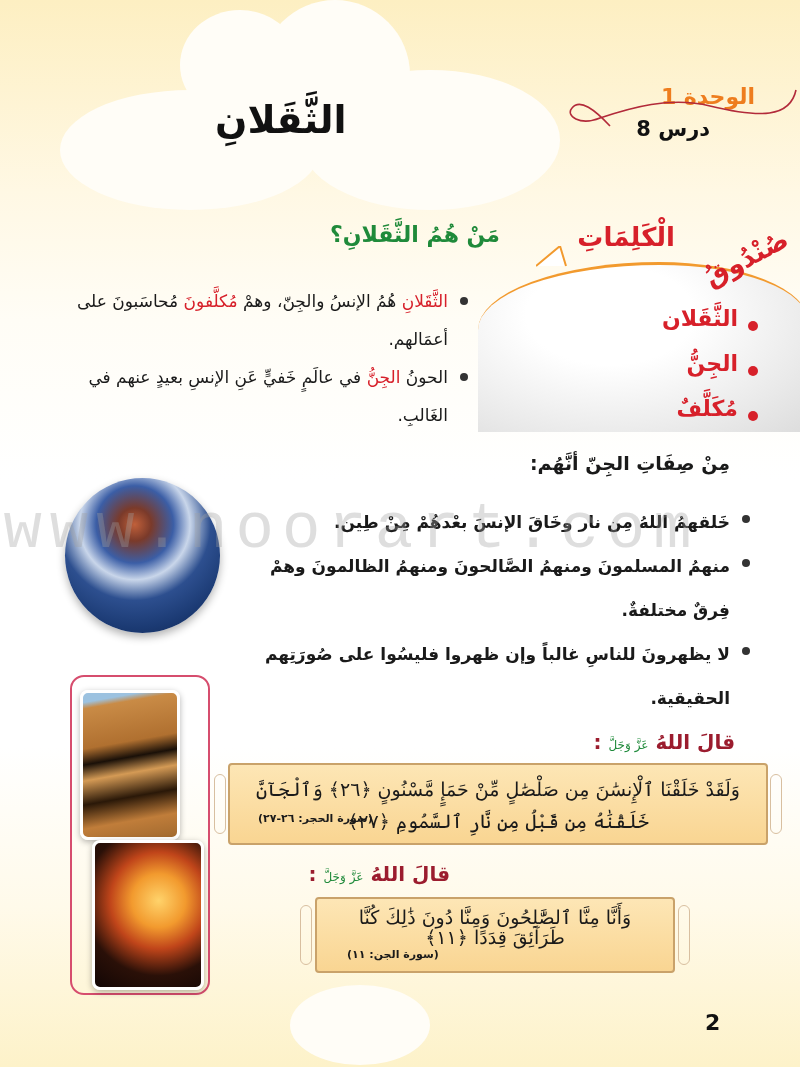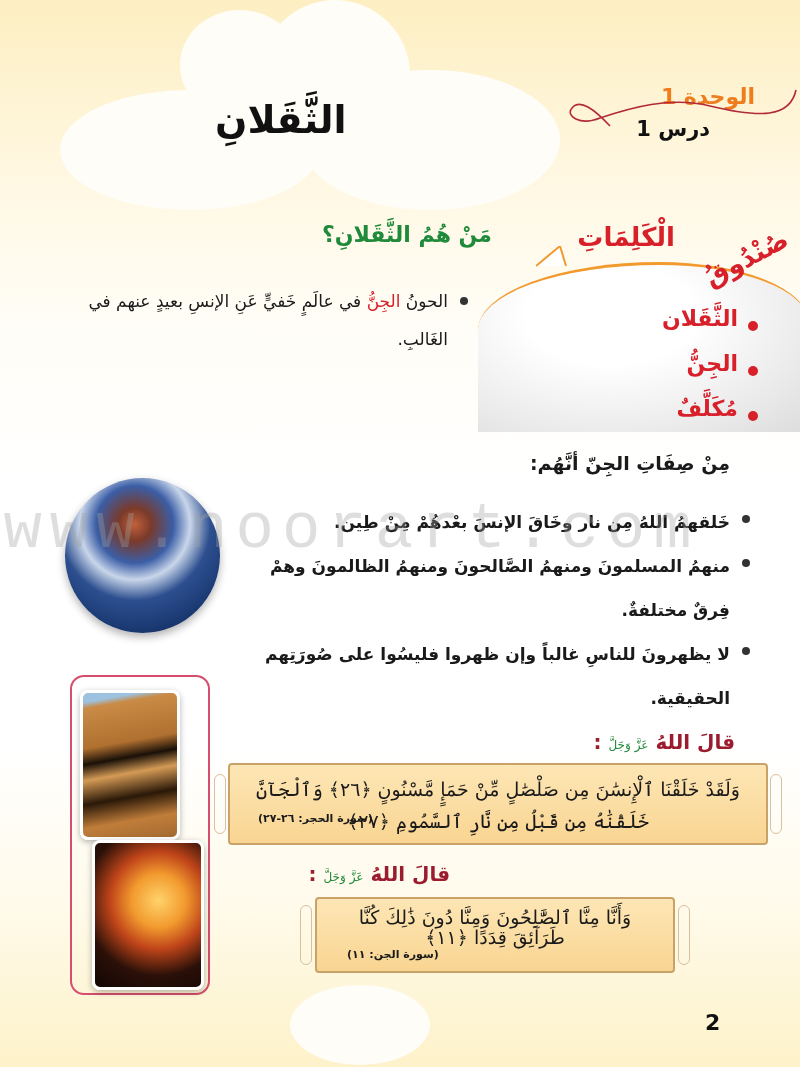--- a/index.html
+++ b/index.html
@@ -28,21 +28,21 @@
       border-top: 3px solid #f29a2e;
       border-radius: 55% 45% 0 0 / 40% 35% 0 0;
     }
     .wordbox-title1 { right: 14px; top: 222px; font-size: 26px; font-weight: bold; color: #d7202a; transform: rotate(-28deg); transform-origin: right center; }
     .wordbox-title2 { right: 125px; top: 222px; font-size: 26px; font-weight: bold; color: #d7202a; }
     .wordbox-list { right: 42px; top: 286px; list-style: none; }
     .wordbox-list li { font-size: 22px; font-weight: bold; color: #d7202a; height: 45px; display: flex; align-items: flex-end; gap: 10px; }
     .wordbox-list li .dot { width: 10px; height: 10px; border-radius: 50%; background: #d7202a; display: inline-block; }
 
     
-    .q-title { right: 308px; top: 222px; font-size: 22px; font-weight: bold; color: #1f8a3a; }
+    .q-title { right: 300px; top: 222px; font-size: 22px; font-weight: bold; color: #1f8a3a; }
     .para { right: 330px; width: 430px; font-size: 17px; line-height: 38px; color: #1a1a1a; }
     .para .red { color: #d7202a; }
     .bullet { position: relative; padding-right: 22px; }
     .bullet::before { content: ""; position: absolute; right: 2px; top: 15px; width: 8px; height: 8px; border-radius: 50%; background: #333; }
 
     
     .traits-title { right: 70px; top: 452px; font-size: 19px; font-weight: bold; }
     .traits { right: 48px; top: 500px; width: 500px; font-size: 17px; line-height: 44px; font-weight: bold; }
 
     
@@ -88,21 +88,21 @@
 <div class="cloud" style="left:180px;top:10px;width:120px;height:110px;"></div>
 <div class="cloud" style="left:260px;top:0px;width:150px;height:150px;"></div>
 <div class="cloud" style="left:60px;top:90px;width:260px;height:120px;"></div>
 <div class="cloud" style="left:300px;top:70px;width:260px;height:140px;"></div>
 <div class="cloud" style="left:290px;top:985px;width:140px;height:80px;"></div>
 
 <div class="abs unit-label">الوحدة 1</div>
 <svg class="abs ribbon" viewBox="0 0 240 40">
   <path d="M236 2 C230 30 200 30 150 18 C110 8 70 20 40 30 C20 38 5 28 12 20 C20 10 35 22 50 38" fill="none" stroke="#b22a3a" stroke-width="1.6"></path>
 </svg>
-<div class="abs lesson-label">درس 1</div>
+<div class="abs lesson-label">درس 8</div>
 <div class="abs page-title">الثَّقَلانِ</div>
 
 <div class="abs wordbox-bubble"></div>
 <svg class="abs" style="left:536px;top:246px;width:40px;height:22px;" viewBox="0 0 40 22">
   <path d="M0 20 L24 0 L30 20" fill="#fff" stroke="#f29a2e" stroke-width="2"></path>
 </svg>
 <div class="abs wordbox-title1">صُنْدُوقُ</div>
 <div class="abs wordbox-title2">الْكَلِمَاتِ</div>
 <ul class="abs wordbox-list">
   <li>
@@ -114,20 +114,23 @@
       <span>الجِنُّ</span>
     </li>
   <li>
       <span class="dot"></span>
       <span>مُكَلَّفٌ</span>
     </li>
 </ul>
 
 <div class="abs q-title">مَنْ هُمُ الثَّقَلانِ؟</div>
 <div class="abs para" style="top:282px;">
+  <div class="bullet">
+    <span class="red">الثَّقَلانِ</span><span> هُمُ الإنسُ والجِنّ، وهمْ </span><span class="red">مُكلَّفونَ</span><span> مُحاسَبونَ على أعمَالهم.</span>
+  </div>
   <div class="bullet">
     <span>الحونُ </span><span class="red">الجِنُّ</span><span> في عالَمٍ خَفيٍّ عَنِ الإنسِ بعيدٍ عنهم في الغَالبِ.</span>
   </div>
 </div>
 
 <div class="abs earth"></div>
 
 <div class="abs traits-title">مِنْ صِفَاتِ الجِنّ أنَّهُم:</div>
 <div class="abs traits">
   <div class="bullet">خَلقهمُ اللهُ مِن نار وخَاقَ الإنسَ بعْدهُمْ مِنْ طِين.</div>

